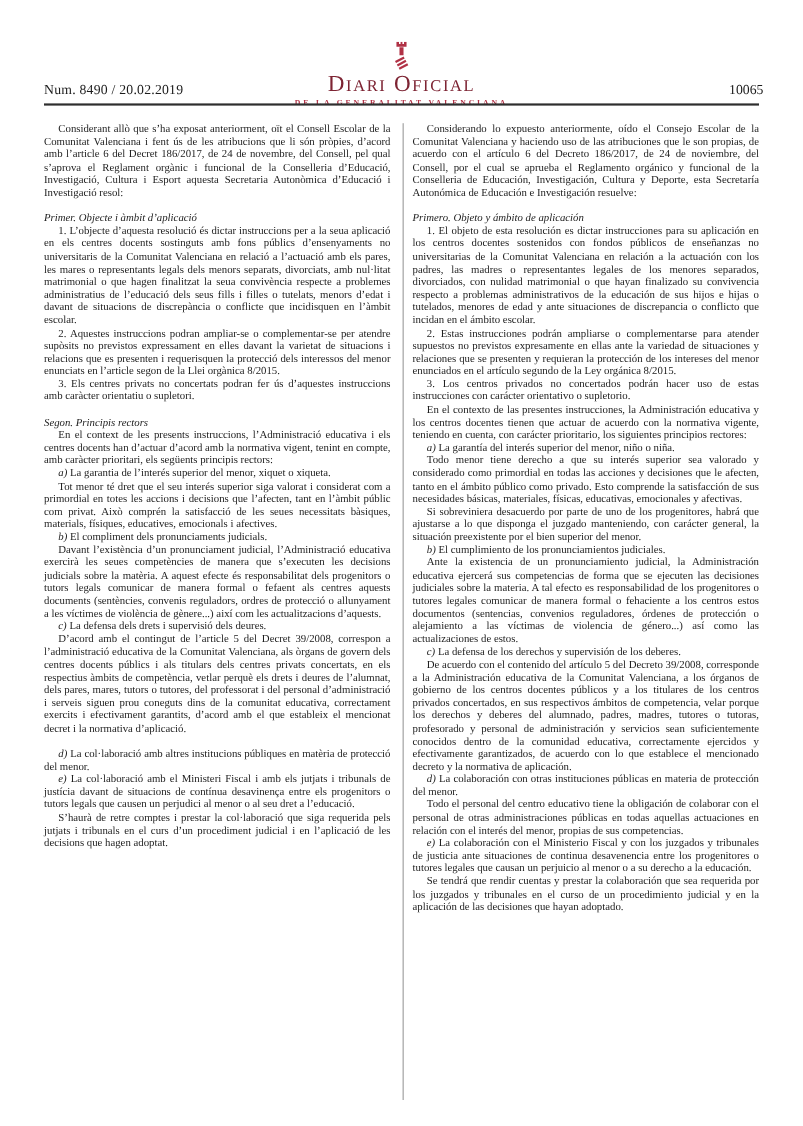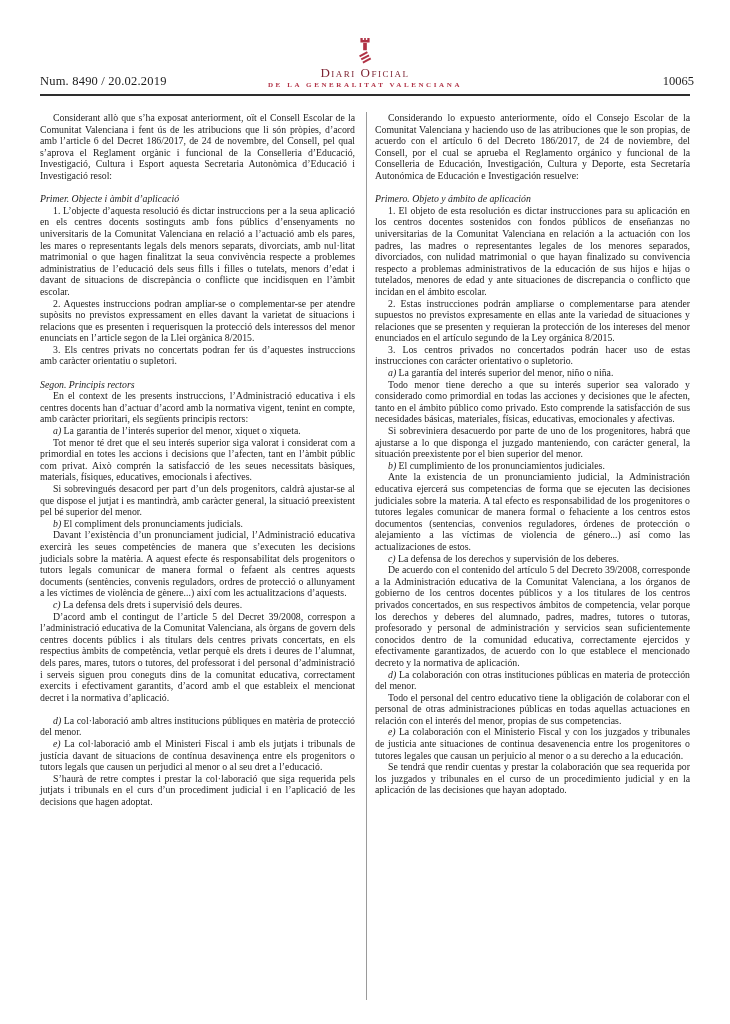--- a/index.html
+++ b/index.html
@@ -24,21 +24,21 @@
     position: absolute; right: 36px; top: 74px;
     font-size: 12.5px;
   }
   .masthead {
     position: absolute; left: 0; top: 38px; width: 730px;
     text-align: center; line-height: 1;
   }
   .emblem { display: block; margin: 0 auto 2px auto; width: 22px; height: 26px; }
   .masthead-title {
     font-variant: small-caps;
-    font-size: 13px;
+    font-size: 21px;
     letter-spacing: 1.5px;
     line-height: 1;
   }
   .masthead-subtitle {
     font-size: 7px;
     letter-spacing: 2.6px;
     line-height: 1;
     margin-top: 3px;
     text-transform: uppercase;
     font-weight: bold;
@@ -109,37 +109,37 @@
     <div class="column column-left" lang="ca">
         <p class="body">Considerant allò que s’ha exposat anteriorment, oït el Consell Escolar de la Comunitat Valenciana i fent ús de les atribucions que li són pròpies, d’acord amb l’article 6 del Decret 186/2017, de 24 de novembre, del Consell, pel qual s’aprova el Reglament orgànic i funcional de la Conselleria d’Educació, Investigació, Cultura i Esport aquesta Secretaria Autonòmica d’Educació i Investigació resol:</p>
         <p class="heading">Primer. Objecte i àmbit d’aplicació</p>
         <p class="body">1. L’objecte d’aquesta resolució és dictar instruccions per a la seua aplicació en els centres docents sostinguts amb fons públics d’ensenyaments no universitaris de la Comunitat Valenciana en relació a l’actuació amb els pares, les mares o representants legals dels menors separats, divorciats, amb nul·litat matrimonial o que hagen finalitzat la seua convivència respecte a problemes administratius de l’educació dels seus fills i filles o tutelats, menors d’edat i davant de situacions de discrepància o conflicte que incidisquen en l’àmbit escolar.</p>
         <p class="body">2. Aquestes instruccions podran ampliar-se o complementar-se per atendre supòsits no previstos expressament en elles davant la varietat de situacions i relacions que es presenten i requerisquen la protecció dels interessos del menor enunciats en l’article segon de la Llei orgànica 8/2015.</p>
         <p class="body">3. Els centres privats no concertats podran fer ús d’aquestes instruccions amb caràcter orientatiu o supletori.</p>
         <p class="heading">Segon. Principis rectors</p>
         <p class="body">En el context de les presents instruccions, l’Administració educativa i els centres docents han d’actuar d’acord amb la normativa vigent, tenint en compte, amb caràcter prioritari, els següents principis rectors:</p>
         <p class="body"><i>a)</i> La garantia de l’interés superior del menor, xiquet o xiqueta.</p>
         <p class="body">Tot menor té dret que el seu interés superior siga valorat i considerat com a primordial en totes les accions i decisions que l’afecten, tant en l’àmbit públic com privat. Això comprén la satisfacció de les seues necessitats bàsiques, materials, físiques, educatives, emocionals i afectives.</p>
-        <p class="body">Si sobrevingués desacord per part d’un dels progenitors, caldrà ajustar-se al que dispose el jutjat i es mantindrà, amb caràcter general, la situació preexistent pel bé superior del menor.</p>
         <p class="body"><i>b)</i> El compliment dels pronunciaments judicials.</p>
         <p class="body">Davant l’existència d’un pronunciament judicial, l’Administració educativa exercirà les seues competències de manera que s’executen les decisions judicials sobre la matèria. A aquest efecte és responsabilitat dels progenitors o tutors legals comunicar de manera formal o fefaent als centres aquests documents (sentències, convenis reguladors, ordres de protecció o allunyament a les víctimes de violència de gènere...) així com les actualitzacions d’aquests.</p>
         <p class="body"><i>c)</i> La defensa dels drets i supervisió dels deures.</p>
         <p class="body">D’acord amb el contingut de l’article 5 del Decret 39/2008, correspon a l’administració educativa de la Comunitat Valenciana, als òrgans de govern dels centres docents públics i als titulars dels centres privats concertats, en els respectius àmbits de competència, vetlar perquè els drets i deures de l’alumnat, dels pares, mares, tutors o tutores, del professorat i del personal d’administració i serveis siguen prou coneguts dins de la comunitat educativa, correctament exercits i efectivament garantits, d’acord amb el que estableix el mencionat decret i la normativa d’aplicació.</p>
         <div class="spacer"></div>
         <p class="body"><i>d)</i> La col·laboració amb altres institucions públiques en matèria de protecció del menor.</p>
         <p class="body"><i>e)</i> La col·laboració amb el Ministeri Fiscal i amb els jutjats i tribunals de justícia davant de situacions de contínua desavinença entre els progenitors o tutors legals que causen un perjudici al menor o al seu dret a l’educació.</p>
         <p class="body">S’haurà de retre comptes i prestar la col·laboració que siga requerida pels jutjats i tribunals en el curs d’un procediment judicial i en l’aplicació de les decisions que hagen adoptat.</p>
       </div>
     <div class="column-divider"></div>
     <div class="column column-right" lang="es">
         <p class="body">Considerando lo expuesto anteriormente, oído el Consejo Escolar de la Comunitat Valenciana y haciendo uso de las atribuciones que le son propias, de acuerdo con el artículo 6 del Decreto 186/2017, de 24 de noviembre, del Consell, por el cual se aprueba el Reglamento orgánico y funcional de la Conselleria de Educación, Investigación, Cultura y Deporte, esta Secretaría Autonómica de Educación e Investigación resuelve:</p>
         <p class="heading">Primero. Objeto y ámbito de aplicación</p>
         <p class="body">1. El objeto de esta resolución es dictar instrucciones para su aplicación en los centros docentes sostenidos con fondos públicos de enseñanzas no universitarias de la Comunitat Valenciana en relación a la actuación con los padres, las madres o representantes legales de los menores separados, divorciados, con nulidad matrimonial o que hayan finalizado su convivencia respecto a problemas administrativos de la educación de sus hijos e hijas o tutelados, menores de edad y ante situaciones de discrepancia o conflicto que incidan en el ámbito escolar.</p>
         <p class="body">2. Estas instrucciones podrán ampliarse o complementarse para atender supuestos no previstos expresamente en ellas ante la variedad de situaciones y relaciones que se presenten y requieran la protección de los intereses del menor enunciados en el artículo segundo de la Ley orgánica 8/2015.</p>
         <p class="body">3. Los centros privados no concertados podrán hacer uso de estas instrucciones con carácter orientativo o supletorio.</p>
+        <p class="body">En el contexto de las presentes instrucciones, la Administración educativa y los centros docentes tienen que actuar de acuerdo con la normativa vigente, teniendo en cuenta, con carácter prioritario, los siguientes principios rectores:</p>
         <p class="body"><i>a)</i> La garantía del interés superior del menor, niño o niña.</p>
         <p class="body">Todo menor tiene derecho a que su interés superior sea valorado y considerado como primordial en todas las acciones y decisiones que le afecten, tanto en el ámbito público como privado. Esto comprende la satisfacción de sus necesidades básicas, materiales, físicas, educativas, emocionales y afectivas.</p>
         <p class="body">Si sobreviniera desacuerdo por parte de uno de los progenitores, habrá que ajustarse a lo que disponga el juzgado manteniendo, con carácter general, la situación preexistente por el bien superior del menor.</p>
         <p class="body"><i>b)</i> El cumplimiento de los pronunciamientos judiciales.</p>
         <p class="body">Ante la existencia de un pronunciamiento judicial, la Administración educativa ejercerá sus competencias de forma que se ejecuten las decisiones judiciales sobre la materia. A tal efecto es responsabilidad de los progenitores o tutores legales comunicar de manera formal o fehaciente a los centros estos documentos (sentencias, convenios reguladores, órdenes de protección o alejamiento a las víctimas de violencia de género...) así como las actualizaciones de estos.</p>
         <p class="body"><i>c)</i> La defensa de los derechos y supervisión de los deberes.</p>
         <p class="body">De acuerdo con el contenido del artículo 5 del Decreto 39/2008, corresponde a la Administración educativa de la Comunitat Valenciana, a los órganos de gobierno de los centros docentes públicos y a los titulares de los centros privados concertados, en sus respectivos ámbitos de competencia, velar porque los derechos y deberes del alumnado, padres, madres, tutores o tutoras, profesorado y personal de administración y servicios sean suficientemente conocidos dentro de la comunidad educativa, correctamente ejercidos y efectivamente garantizados, de acuerdo con lo que establece el mencionado decreto y la normativa de aplicación.</p>
         <p class="body"><i>d)</i> La colaboración con otras instituciones públicas en materia de protección del menor.</p>
         <p class="body">Todo el personal del centro educativo tiene la obligación de colaborar con el personal de otras administraciones públicas en todas aquellas actuaciones en relación con el interés del menor, propias de sus competencias.</p>
         <p class="body"><i>e)</i> La colaboración con el Ministerio Fiscal y con los juzgados y tribunales de justicia ante situaciones de continua desavenencia entre los progenitores o tutores legales que causan un perjuicio al menor o a su derecho a la educación.</p>

